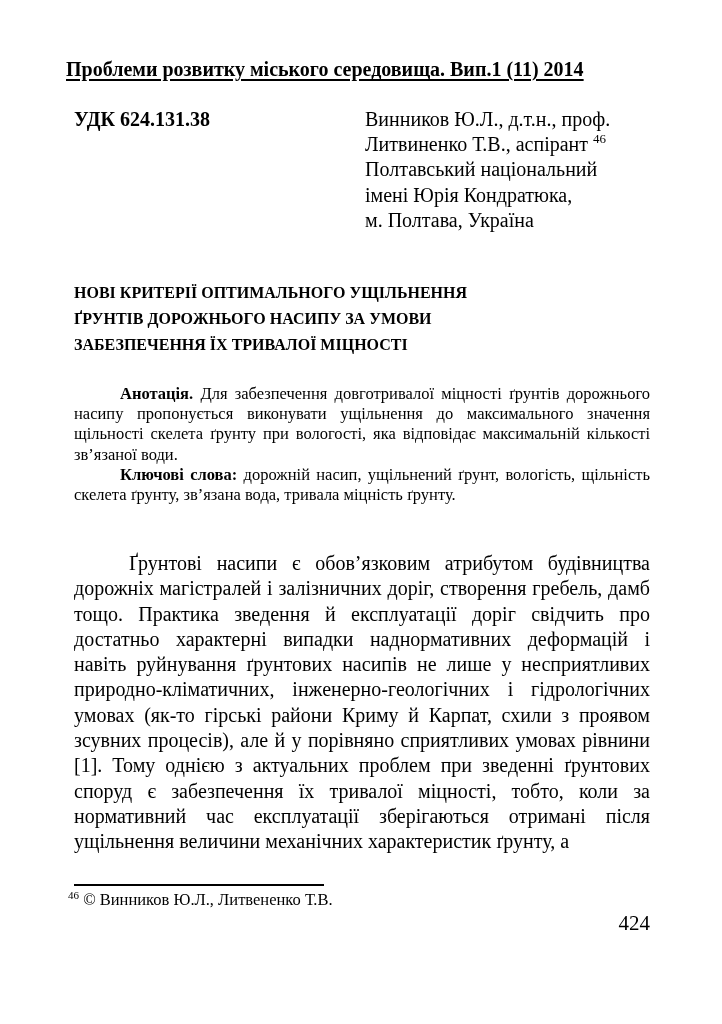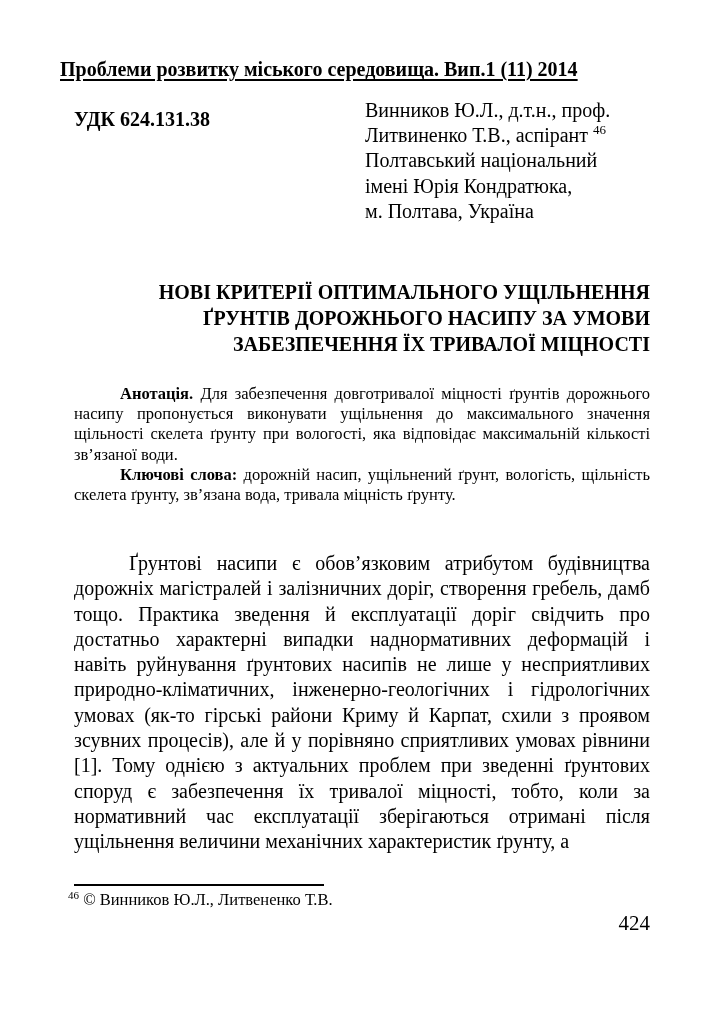--- a/index.html
+++ b/index.html
@@ -9,57 +9,57 @@
     width: 722px;
     height: 1024px;
     margin: 0 auto;
     background: #ffffff;
     color: #000000;
     font-family: "Liberation Serif", "DejaVu Serif", serif;
     overflow: hidden;
   }
   .running-head {
     position: absolute;
-    left: 60px;
+    left: 66px;
     top: 58px;
     font-size: 20px;
     font-weight: bold;
     text-decoration: underline;
     text-decoration-thickness: 2px;
     text-underline-offset: 3px;
     white-space: nowrap;
   }
   .udc {
     position: absolute;
     left: 74px;
     top: 108px;
     font-size: 20px;
     font-weight: bold;
     white-space: nowrap;
   }
   .authors {
     position: absolute;
     left: 365px;
-    top: 98px;
+    top: 107px;
     width: 290px;
     font-size: 20px;
     line-height: 25.2px;
   }
   .authors sup {
     font-size: 13px;
     vertical-align: super;
     line-height: 0;
   }
   .paper-title {
     position: absolute;
     left: 74px;
     top: 280px;
     width: 576px;
-    text-align: right;
-    font-size: 20px;
+    text-align: left;
+    font-size: 16px;
     font-weight: bold;
     line-height: 25.8px;
   }
   .abstract-block {
     position: absolute;
     left: 74px;
     top: 384px;
     width: 576px;
     font-size: 16.5px;
     line-height: 20.2px;

